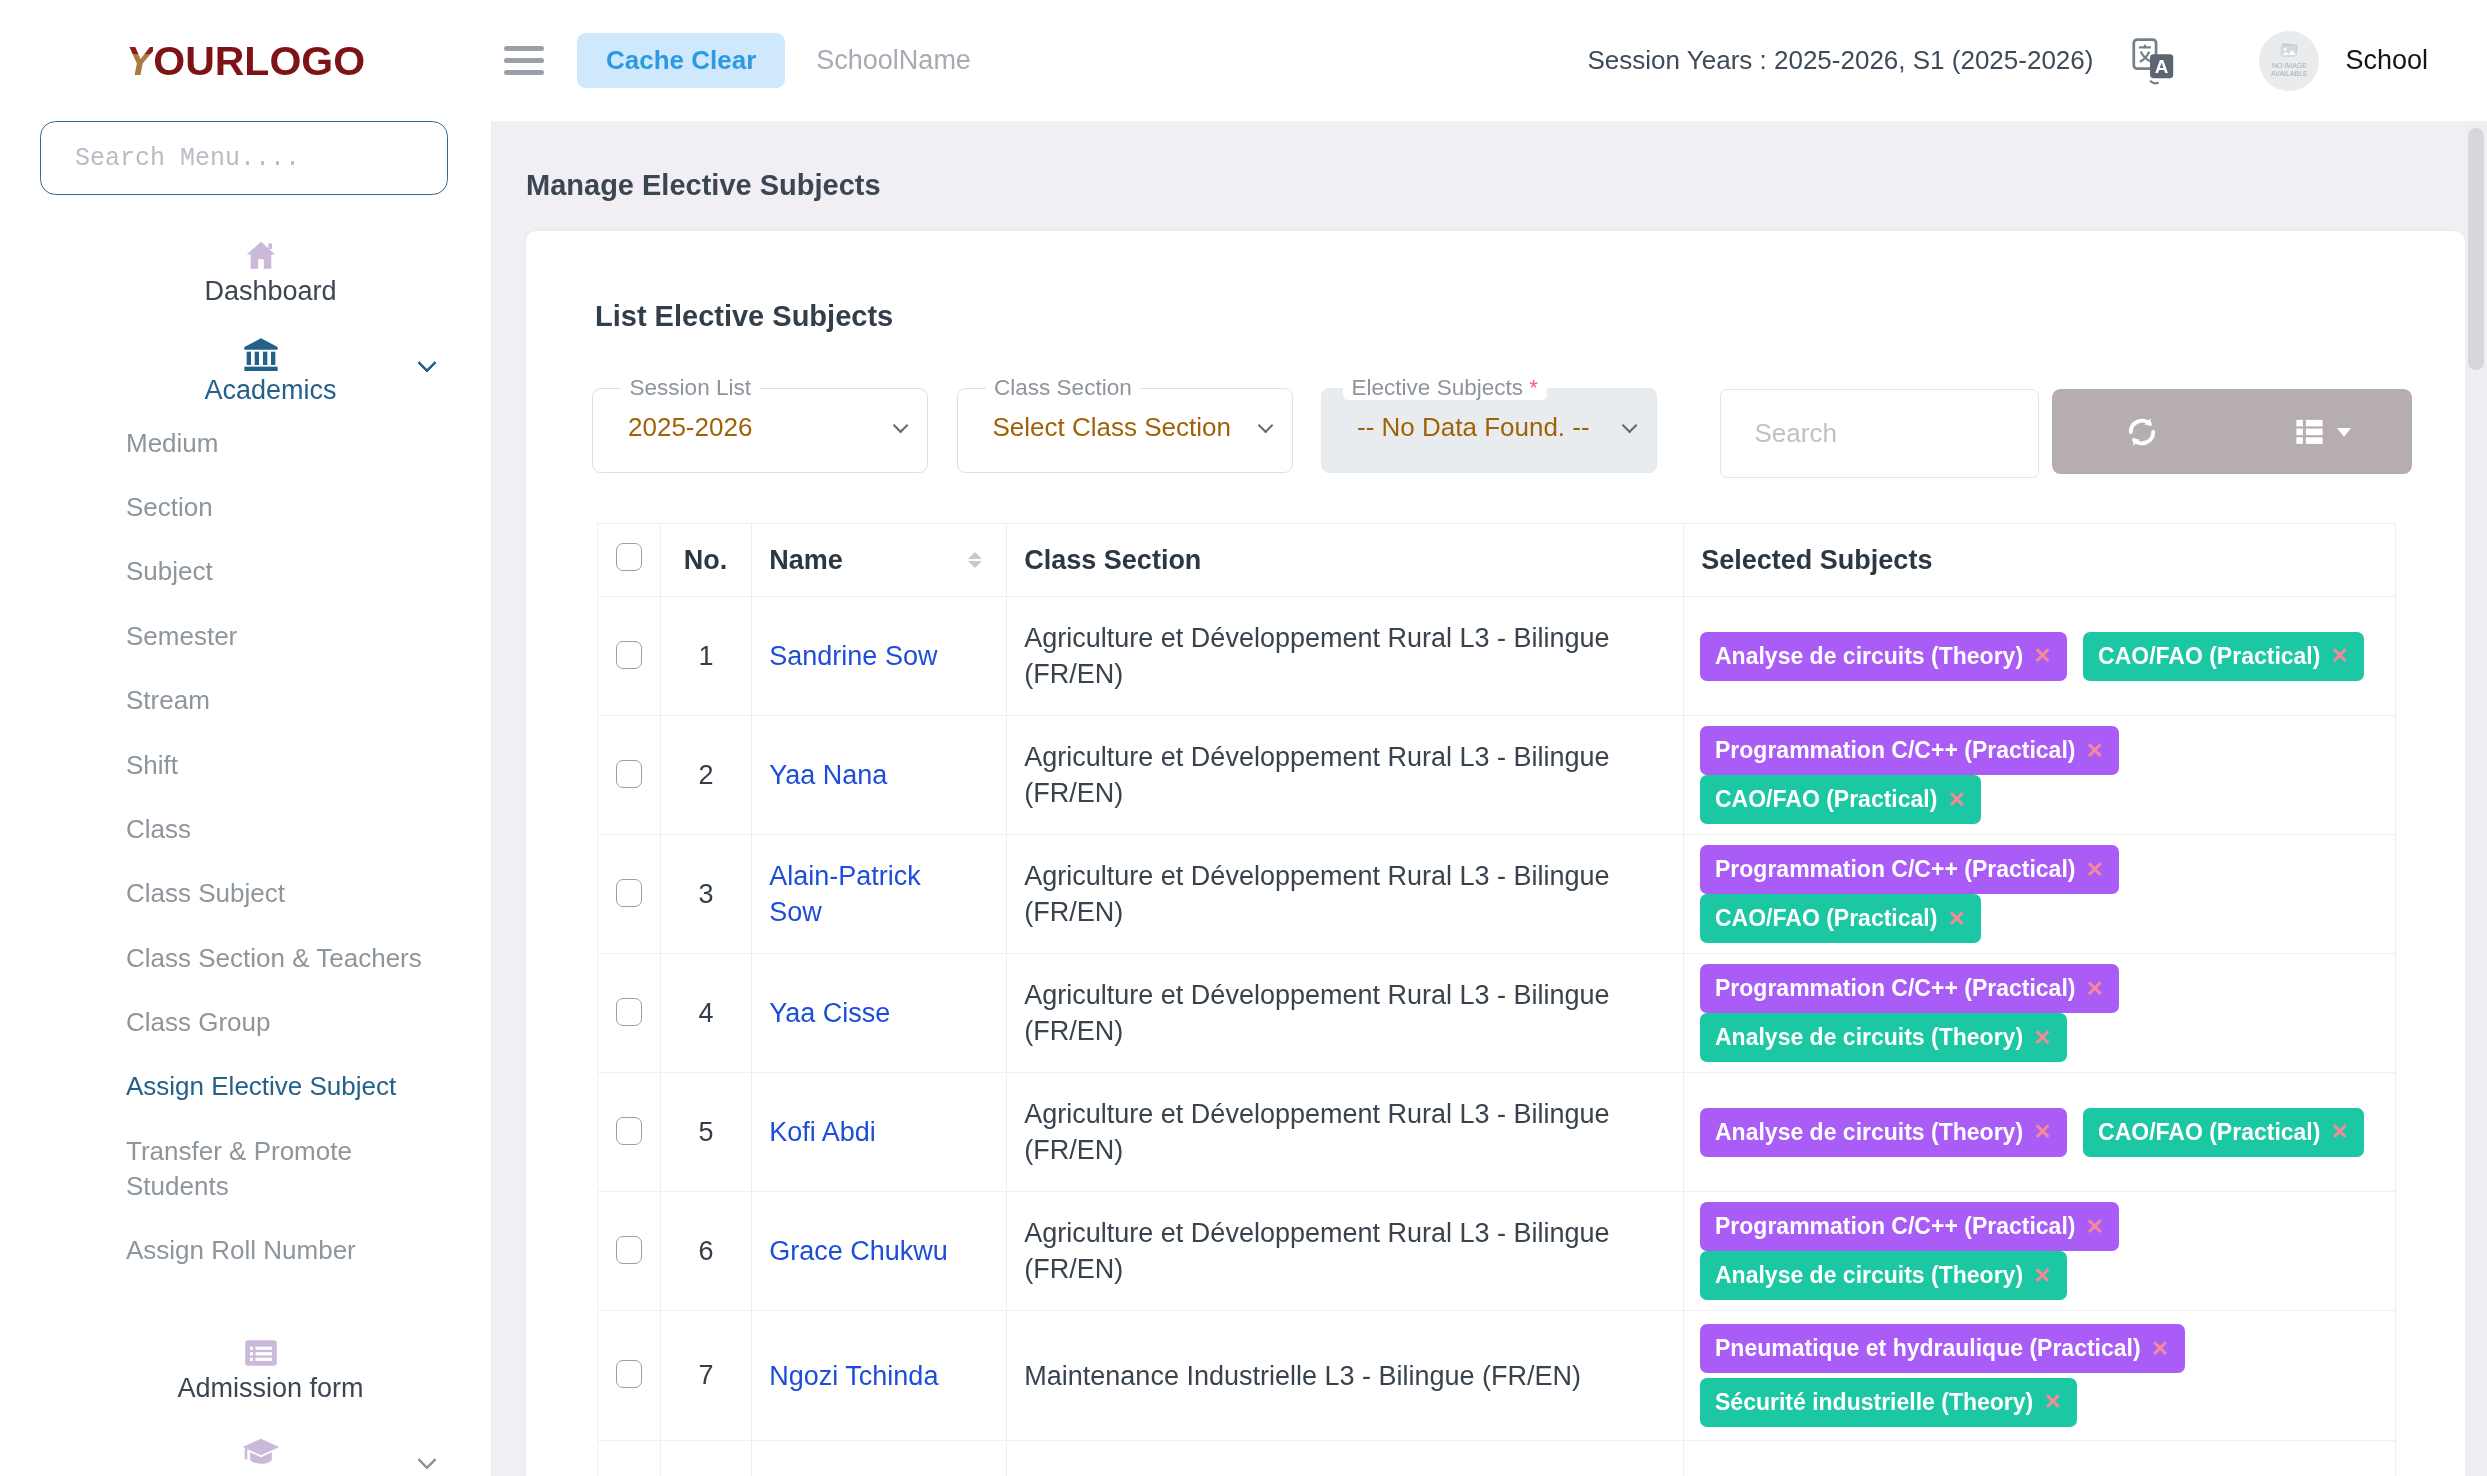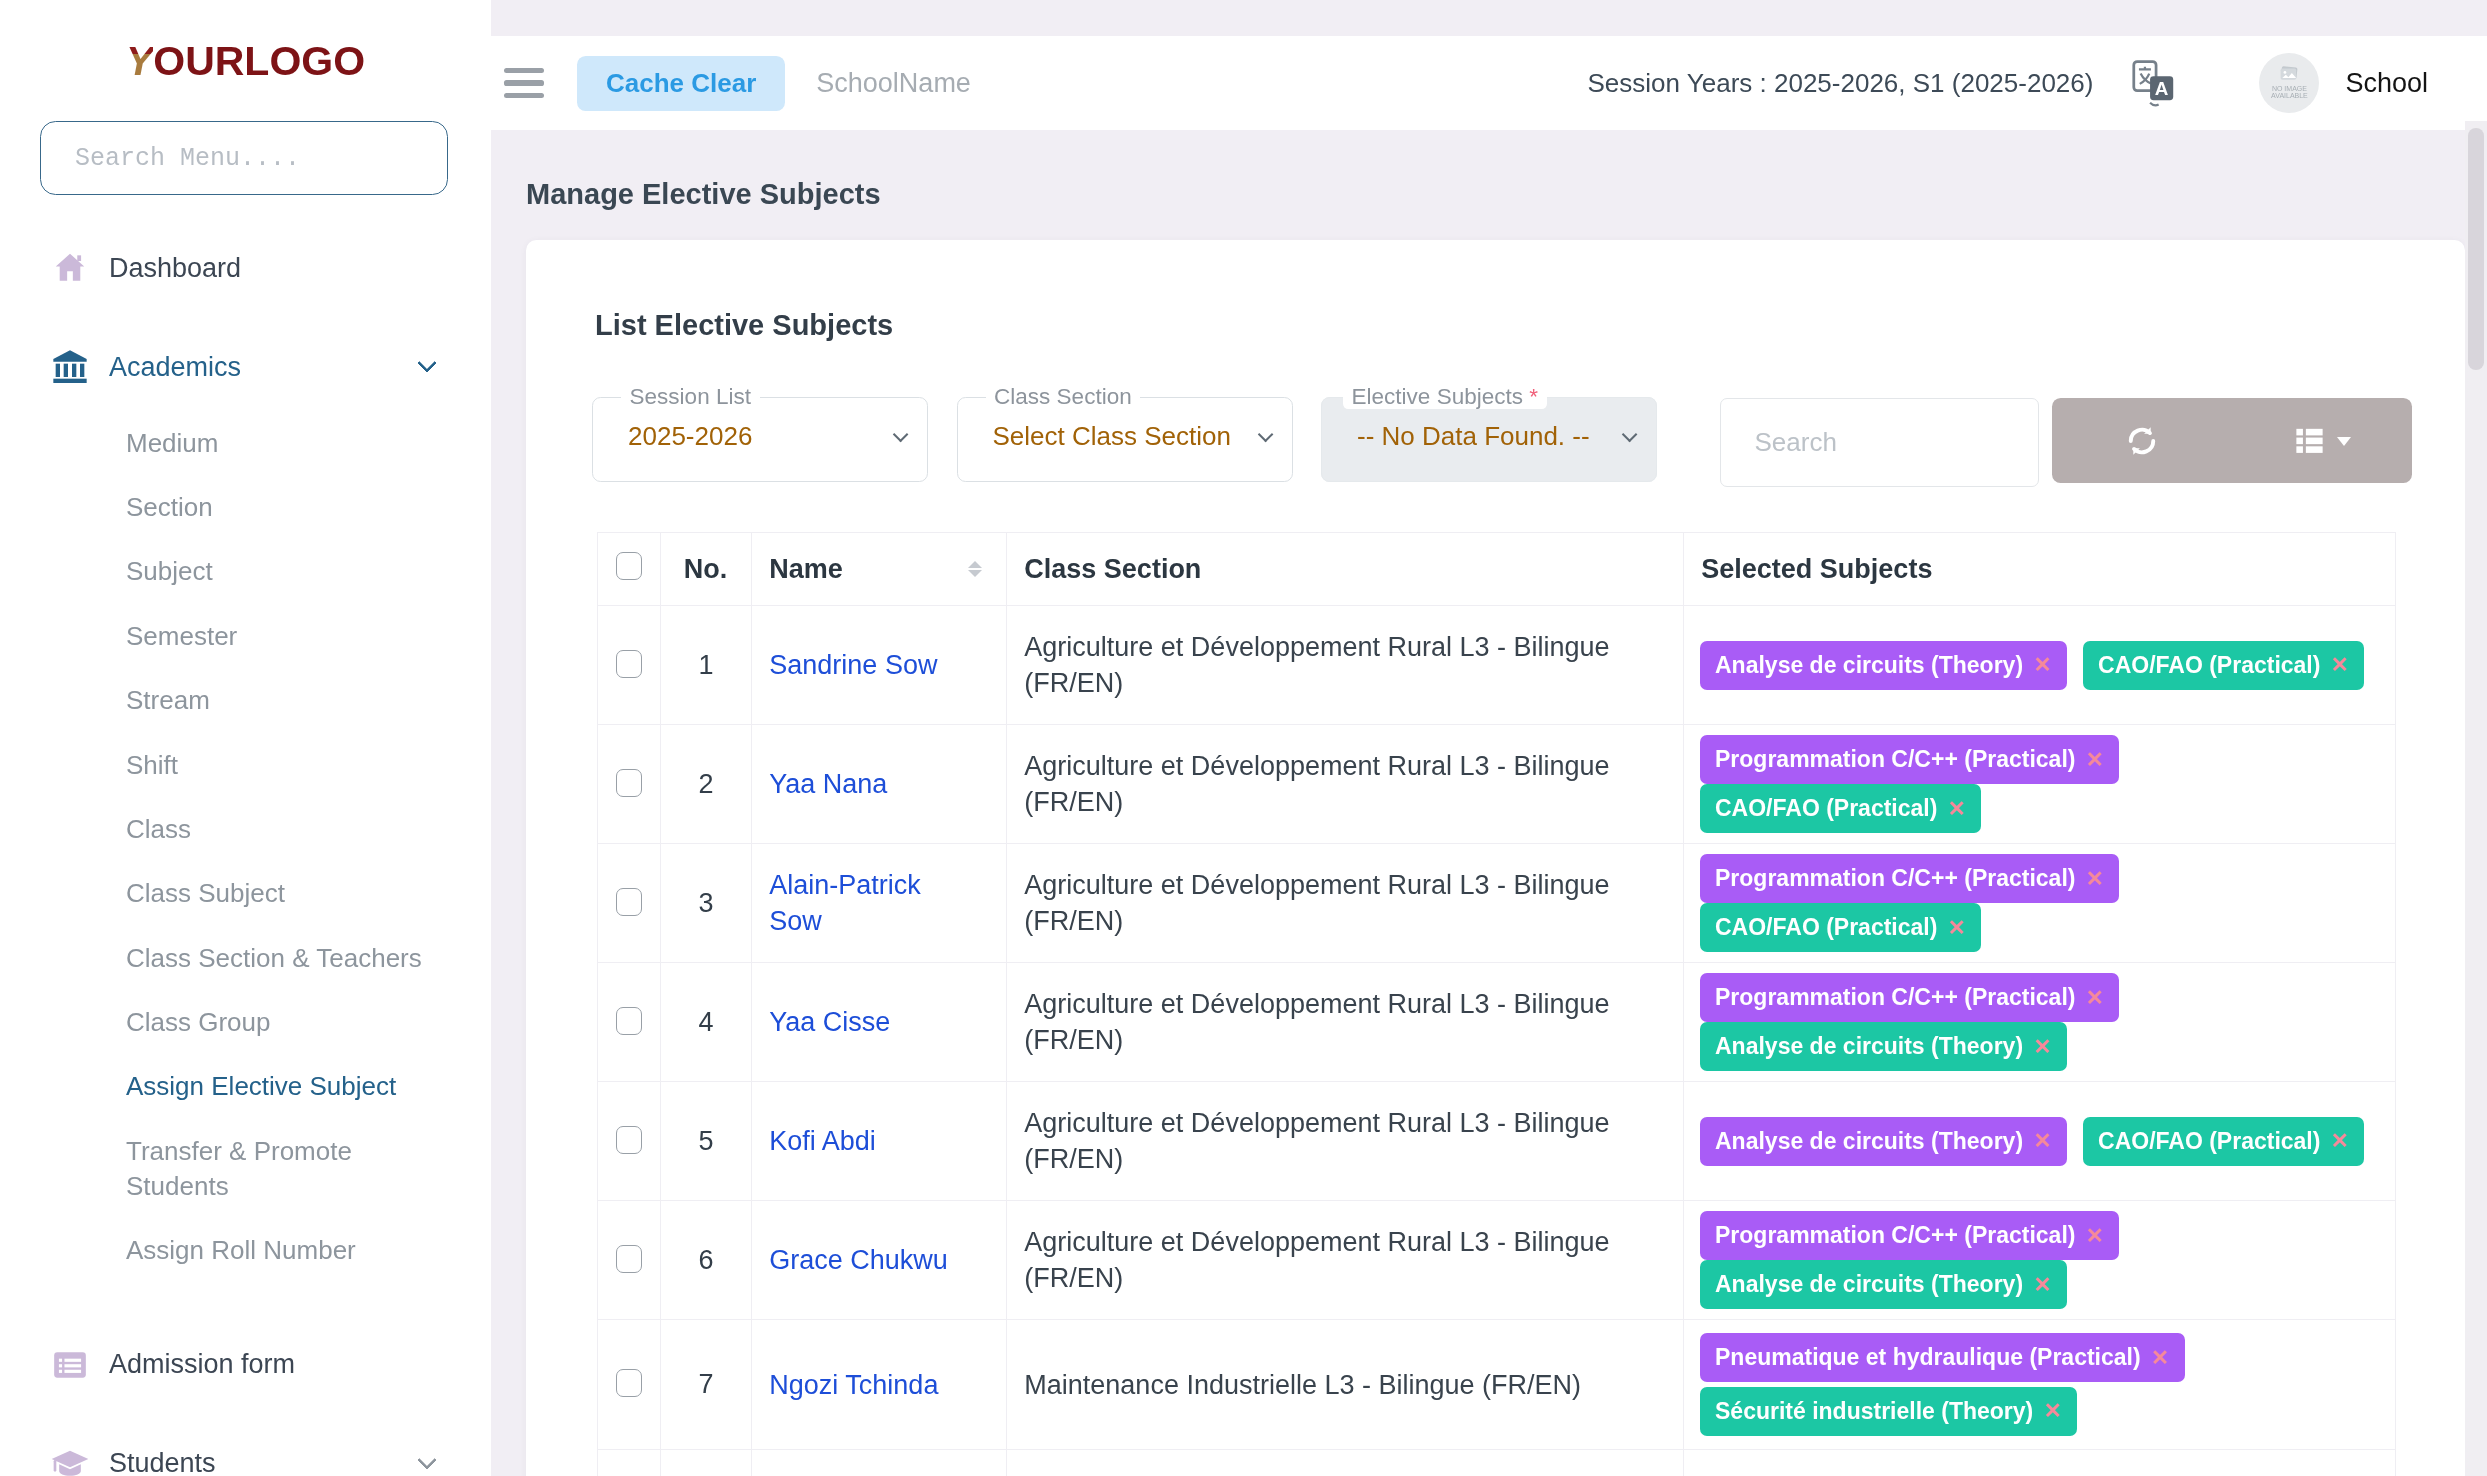--- a/index.html
+++ b/index.html
@@ -14,35 +14,35 @@
   .logo { margin-top:38px; text-align:center; font-size:41px; font-weight:bold; letter-spacing:0; color:#7d1316; }
   .logo .logo-y {
     background:linear-gradient(180deg,#8e1b1b 0%,#8e1b1b 34%,#a87b3e 34%,#a87b3e 100%);
     -webkit-background-clip:text; background-clip:text; color:transparent;
     font-style:italic;
   }
   .menu-search { margin:36px 0 0 40px; width:408px; height:74px; border:1.7px solid #38688a; border-radius:15.5px;
     font-size:25px; color:#3c4653; padding:0 34px; outline:none; font-family:Liberation Mono, monospace; background:#fff; }
   .menu-search::placeholder { color:#b7bdc4; }
   .nav { margin-top:41px; }
-  .nav-item { display:flex; align-items:center; height:64px; padding-left:50px; cursor:pointer; position:relative; }
+  .nav-item { display:flex; align-items:center; height:64px; padding-left:50px; cursor:pointer; position:relative;flex-direction:column; }
   .nav-item .ico { width:40px; height:40px; flex:none; margin-right:19px; display:flex; align-items:center; justify-content:center; }
   .nav-label { font-size:27px; color:#3c4653; }
   .nav-item.blue .nav-label { color:#24618a; }
   .chev-down { width:14px; height:14px; border-right:3.5px solid #24618a; border-bottom:3.5px solid #24618a;
     transform:rotate(45deg); position:absolute; right:57px; top:21px; border-radius:1.7px; }
   .chev-down.gray { border-color:#8d959d; }
   .nav-gap { height:35px; }
   .submenu { list-style:none; margin:12px 0 0 0; padding:0 0 0 126px; }
   .submenu li { font-size:26px; color:#8d959d; padding:14.7px 0; line-height:35px; width:321px; cursor:pointer; }
   .submenu li.active { color:#24618a; }
   .admission-block { margin-top:50px; }
   
   .main { flex:1; display:flex; flex-direction:column; min-width:0; }
-  .topbar { height:94px; background:#ffffff; display:flex; align-items:center; flex:none;margin-top:36px; }
+  .topbar { height:121px; background:#ffffff; display:flex; align-items:center; flex:none; }
   .hamburger { margin-left:13px; width:40px; cursor:pointer; }
   .hamburger div { height:5.2px; background:#9aa0a7; border-radius:2.6px; margin:7px 0; }
   .cache-clear { margin-left:33px; height:55px; padding:0 29px; background:#cfe8fb; color:#2b9ae3;
     font-size:26px; font-weight:bold; border:none; border-radius:8.6px; cursor:pointer; font-family:inherit; }
   .school-name { margin-left:31px; font-size:27px; color:#a6acb2; }
   .top-right { margin-left:auto; display:flex; align-items:center; }
   .session-years { font-size:26px; color:#3d4a57; }
   .lang-icon { margin-left:38px; width:45px; height:48px; position:relative; cursor:pointer; }
   .avatar { margin-left:83px; width:60px; height:60px; border-radius:50%; background:#e9ebed; display:flex;
     flex-direction:column; align-items:center; justify-content:center; overflow:hidden; cursor:pointer; }

